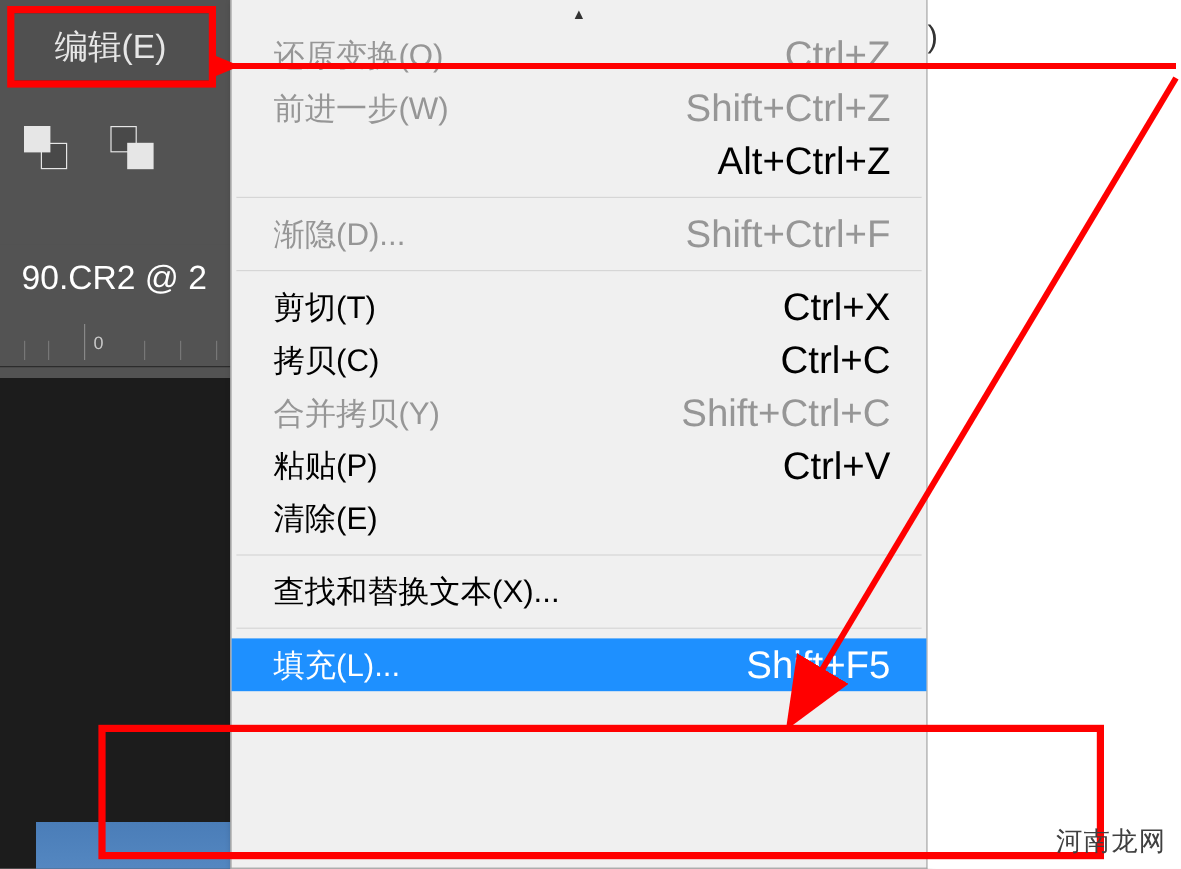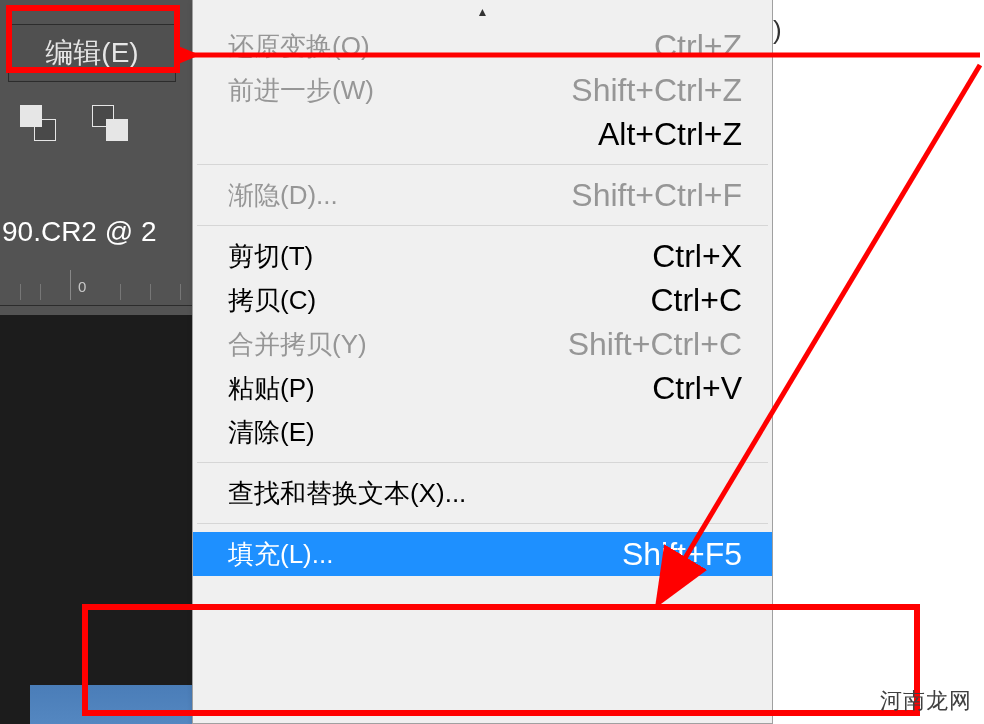--- a/index.html
+++ b/index.html
@@ -22,21 +22,21 @@
       position: absolute;
       left: 0;
       top: 315px;
       width: 192px;
       height: 409px;
       background: #1c1c1c;
     }
     .menu-button {
       position: absolute;
       left: 8px;
-      top: 24px;
+      top: 10px;
       width: 168px;
       height: 58px;
       background: #505050;
       border: 1px solid #2c2c2c;
       color: #e6e6e6;
       font-size: 28px;
       display: flex;
       align-items: center;
       justify-content: center;
     }
@@ -85,21 +85,21 @@
       position: absolute;
       left: 0;
       top: 204px;
       width: 192px;
       height: 56px;
       background: #535353;
       color: #ffffff;
       font-size: 28px;
       display: flex;
       align-items: center;
-      padding-left: 2px;
+      padding-left: 18px;
       overflow: hidden;
       white-space: nowrap;
     }
     .ruler {
       position: absolute;
       left: 0;
       top: 262px;
       width: 192px;
       height: 44px;
       background: #535353;

